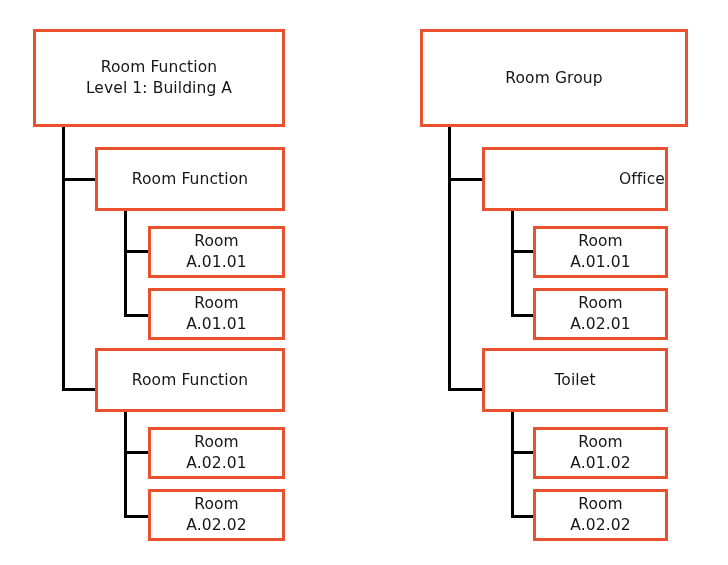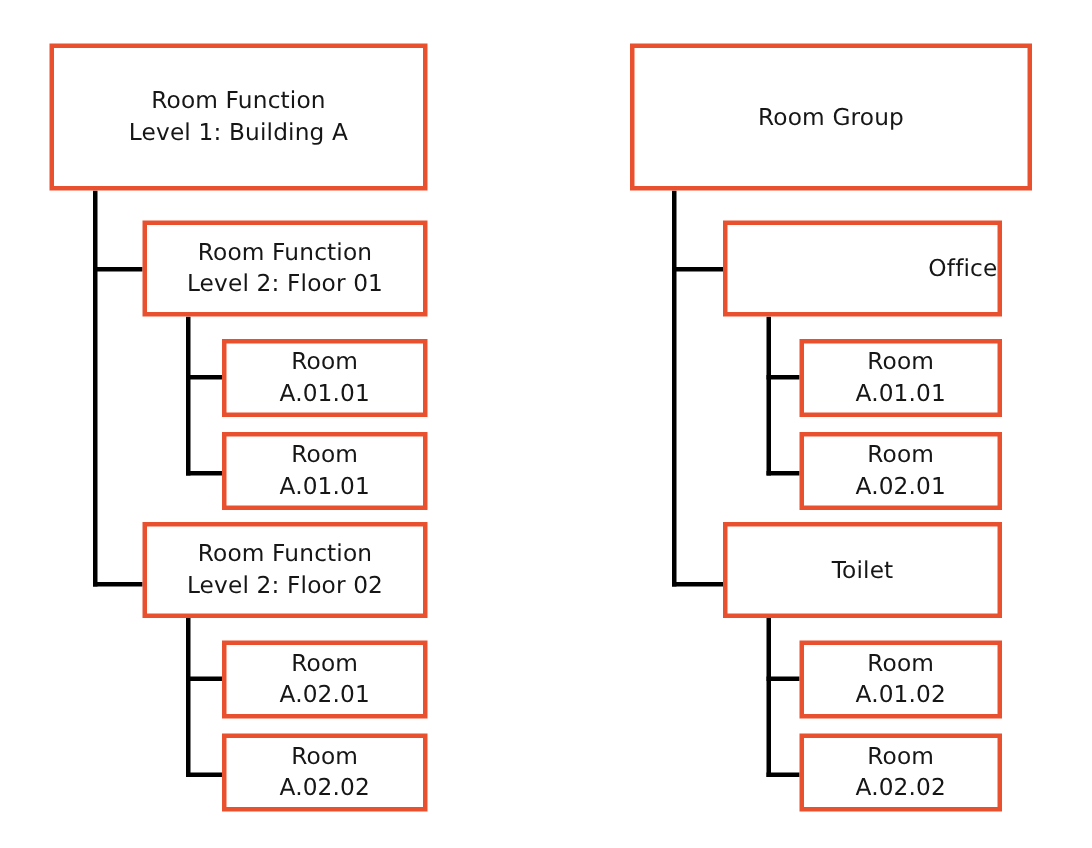--- a/index.html
+++ b/index.html
@@ -63,36 +63,34 @@
     <div class="connector h-line" style="left:124px; top:451px; width:27px;"></div>
     <div class="connector h-line" style="left:124px; top:515px; width:27px;"></div>
 
     <div class="node" style="left:33px; top:29px; width:252px; height:98px;">
       <span class="line1">Room Function</span>
       <span class="line2">Level 1: Building A</span>
     </div>
 
     <div class="node" style="left:95px; top:147px; width:190px; height:64px;">
       <span class="line1">Room Function</span>
-      <span class="line2">Level 2: Floor 01</span>
     </div>
 
     <div class="node" style="left:148px; top:226px; width:137px; height:52px;">
       <span class="line1">Room</span>
       <span class="line2">A.01.01</span>
     </div>
 
     <div class="node" style="left:148px; top:288px; width:137px; height:52px;">
       <span class="line1">Room</span>
       <span class="line2">A.01.01</span>
     </div>
 
     <div class="node" style="left:95px; top:348px; width:190px; height:64px;">
       <span class="line1">Room Function</span>
-      <span class="line2">Level 2: Floor 02</span>
     </div>
 
     <div class="node" style="left:148px; top:427px; width:137px; height:52px;">
       <span class="line1">Room</span>
       <span class="line2">A.02.01</span>
     </div>
 
     <div class="node" style="left:148px; top:489px; width:137px; height:52px;">
       <span class="line1">Room</span>
       <span class="line2">A.02.02</span>

